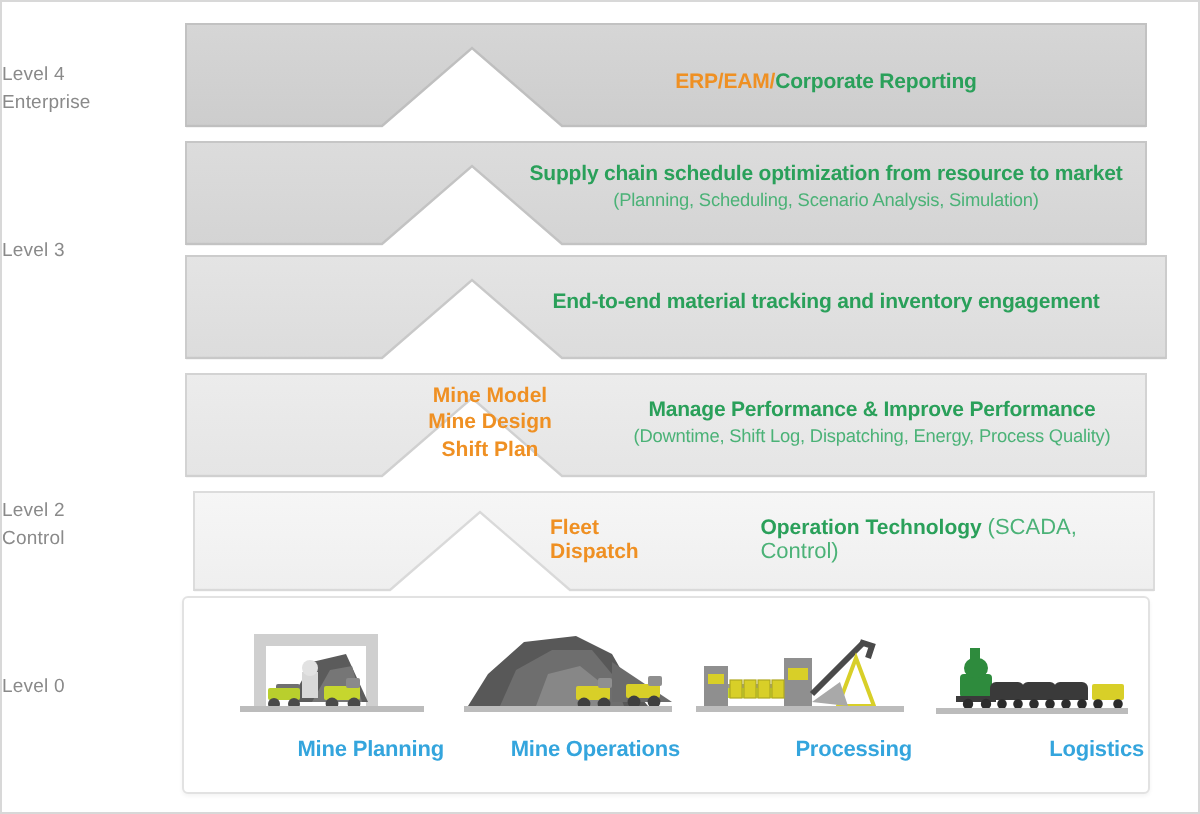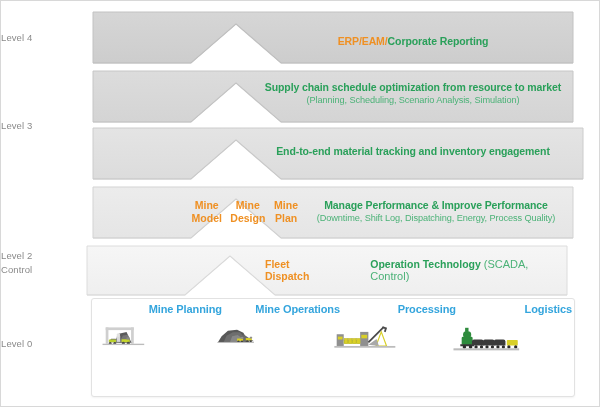--- a/index.html
+++ b/index.html
@@ -48,21 +48,21 @@
   }
   .t-green-b{color:#2aa05a;font-weight:bold;}
   .t-green-s{color:#4bb277;font-weight:normal;}
   .t-orange-b{color:#ef9023;font-weight:bold;}
 
   .line1{font-size:10.5px;line-height:14px;letter-spacing:-.1px;}
   .line2{font-size:9.2px;line-height:13px;letter-spacing:-.1px;}
 
   .orange-stack{
     position:absolute;
-    display:flex;flex-direction:row;
+    display:flex;flex-direction:column;
     align-items:center;justify-content:center;
     text-align:center;
     font-size:10.5px;line-height:13.5px;
     color:#ef9023;font-weight:bold;
     pointer-events:none;
   }
   .inline-row{
     position:absolute;
     display:flex;align-items:center;justify-content:flex-start;
     gap:34px;
@@ -75,22 +75,22 @@
     position:absolute;
     left:90px;top:297px;width:484px;height:99px;
     background:#ffffff;
     border:1px solid #e2e2e2;
     border-radius:3px;
     box-sizing:border-box;
     box-shadow:0 1px 2px rgba(0,0,0,.05);
   }
   .pcell{
     position:absolute;top:0;height:100%;
-    display:flex;flex-direction:row;
-    align-items:flex-start;justify-content:flex-start;
+    display:flex;flex-direction:column;
+    align-items:flex-end;justify-content:flex-start;
   }
   .pic{
     width:112px;height:58px;
     margin-top:8px;
     position:relative;
   }
   .pic svg{display:block;width:100%;height:100%;}
   .pcap{
     margin-top:4px;
     color:#34a5dd;
@@ -98,21 +98,21 @@
     font-weight:bold;
     letter-spacing:-.1px;
     white-space:nowrap;
   }
 </style>
 </head>
 <body>
 
 <div id="frame">
 
-  <div class="lvl-label" style="top:30px;"><div>Level 4</div></div>
+  <div class="lvl-label" style="top:30px;"><div>Level 4</div><div>Enterprise</div></div>
   <div class="lvl-label" style="top:118px;"><div>Level 3</div></div>
   <div class="lvl-label" style="top:248px;"><div>Level 2</div><div>Control</div></div>
   <div class="lvl-label" style="top:336px;"><div>Level 0</div></div>
 
   <div class="band" style="left:90px;top:69px;width:484px;height:59px;">
     <div class="svgwrap">
       <svg viewBox="0 0 484 59" preserveAspectRatio="none">
         <defs>
           <linearGradient id="g2" x1="0" y1="0" x2="0" y2="1">
             <stop offset="0" stop-color="#dcdcdc"></stop>
@@ -176,29 +176,29 @@
             <stop offset="1" stop-color="#e5e5e5"></stop>
           </linearGradient>
         </defs>
         <path d="M2,1 H482 V52 H190 L145,13 L100,52 H2 Z" fill="url(#g4)" stroke="#d3d3d3" stroke-width="1"></path>
         <path d="M2,52 H100 L145,13 L190,52 H482" fill="none" stroke="#cfcfcf" stroke-width="1.2" opacity=".75"></path>
       </svg>
     </div>
     <div class="orange-stack" style="left:96px;top:0;width:116px;height:52px;">
         <div>Mine Model</div>
         <div>Mine Design</div>
-        <div>Mine Plan</div>
+        <div>Shift Plan</div>
       </div>
     <div class="band-text" style="left:206px;width:278px;top:-4px;">
       <div class="line1 t-green-b">Manage Performance &amp; Improve Performance</div>
       <div class="line2 t-green-s">(Downtime, Shift Log, Dispatching, Energy, Process Quality)</div>
     </div>
   </div>
 
-  <div class="band" style="left:84px;top:244px;width:484px;height:56px;">
+  <div class="band" style="left:94px;top:244px;width:484px;height:56px;">
     <div class="svgwrap">
       <svg viewBox="0 0 484 56" preserveAspectRatio="none">
         <defs>
           <linearGradient id="g5" x1="0" y1="0" x2="0" y2="1">
             <stop offset="0" stop-color="#f6f6f6"></stop>
             <stop offset="1" stop-color="#efefef"></stop>
           </linearGradient>
         </defs>
         <path d="M2,1 H482 V50 H190 L145,11 L100,50 H2 Z" fill="url(#g5)" stroke="#dcdcdc" stroke-width="1"></path>
         <path d="M2,50 H100 L145,11 L190,50 H482" fill="none" stroke="#d8d8d8" stroke-width="1.2" opacity=".75"></path>

